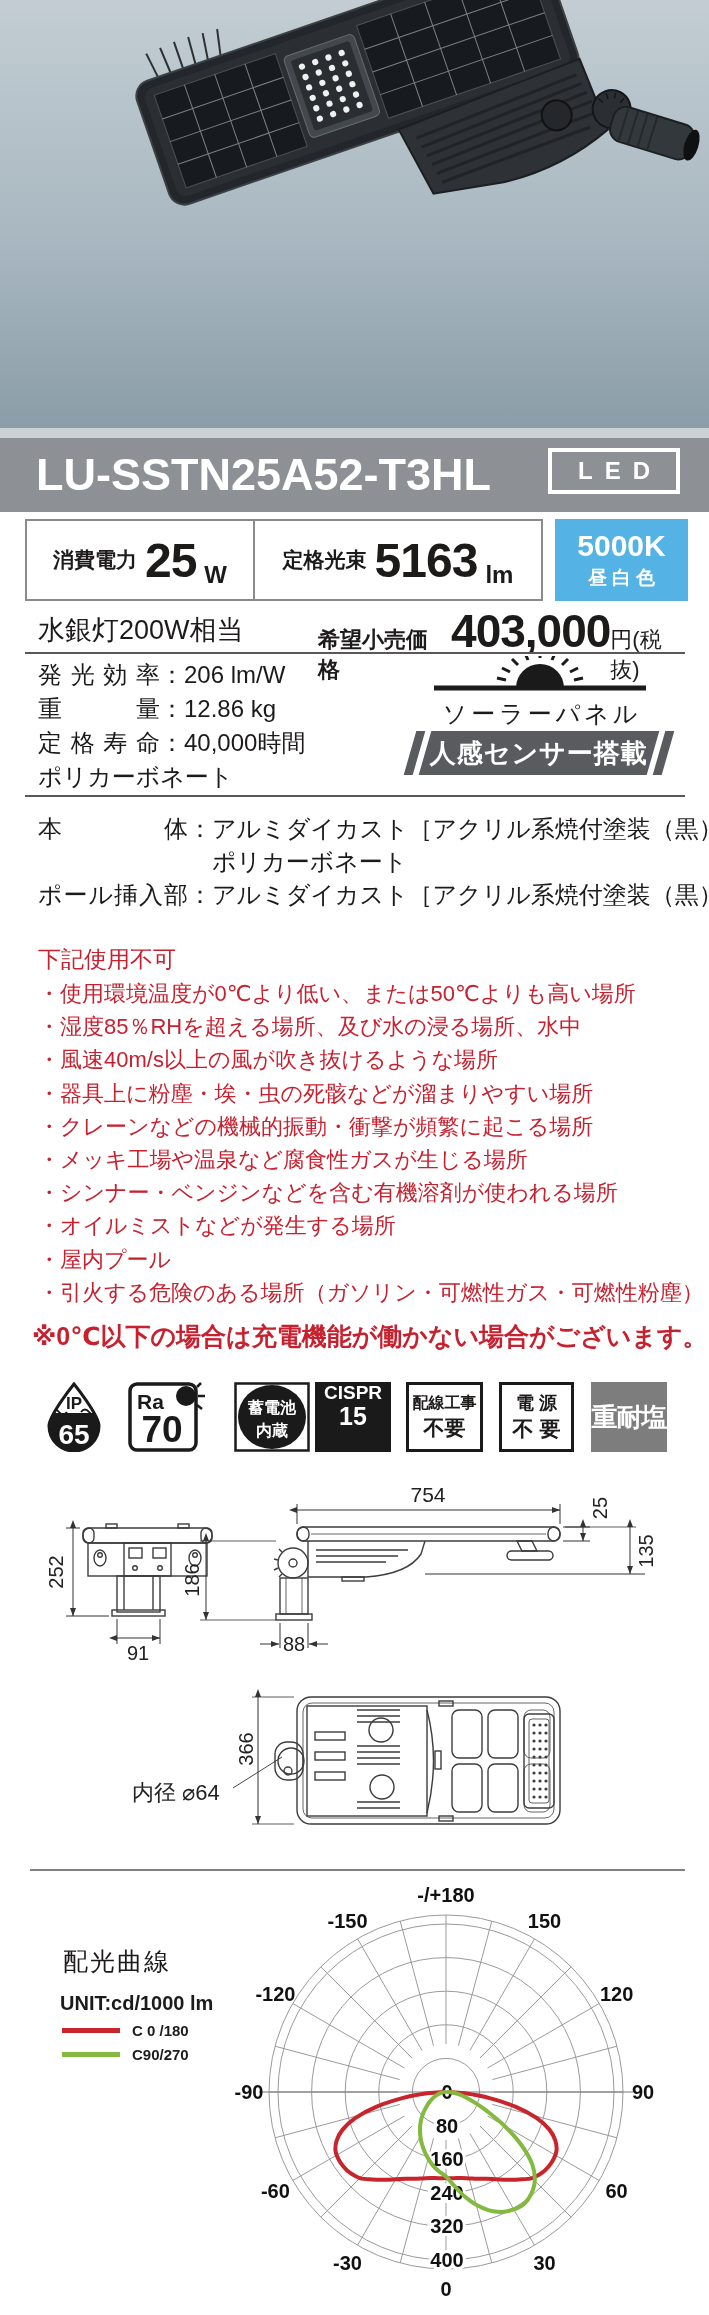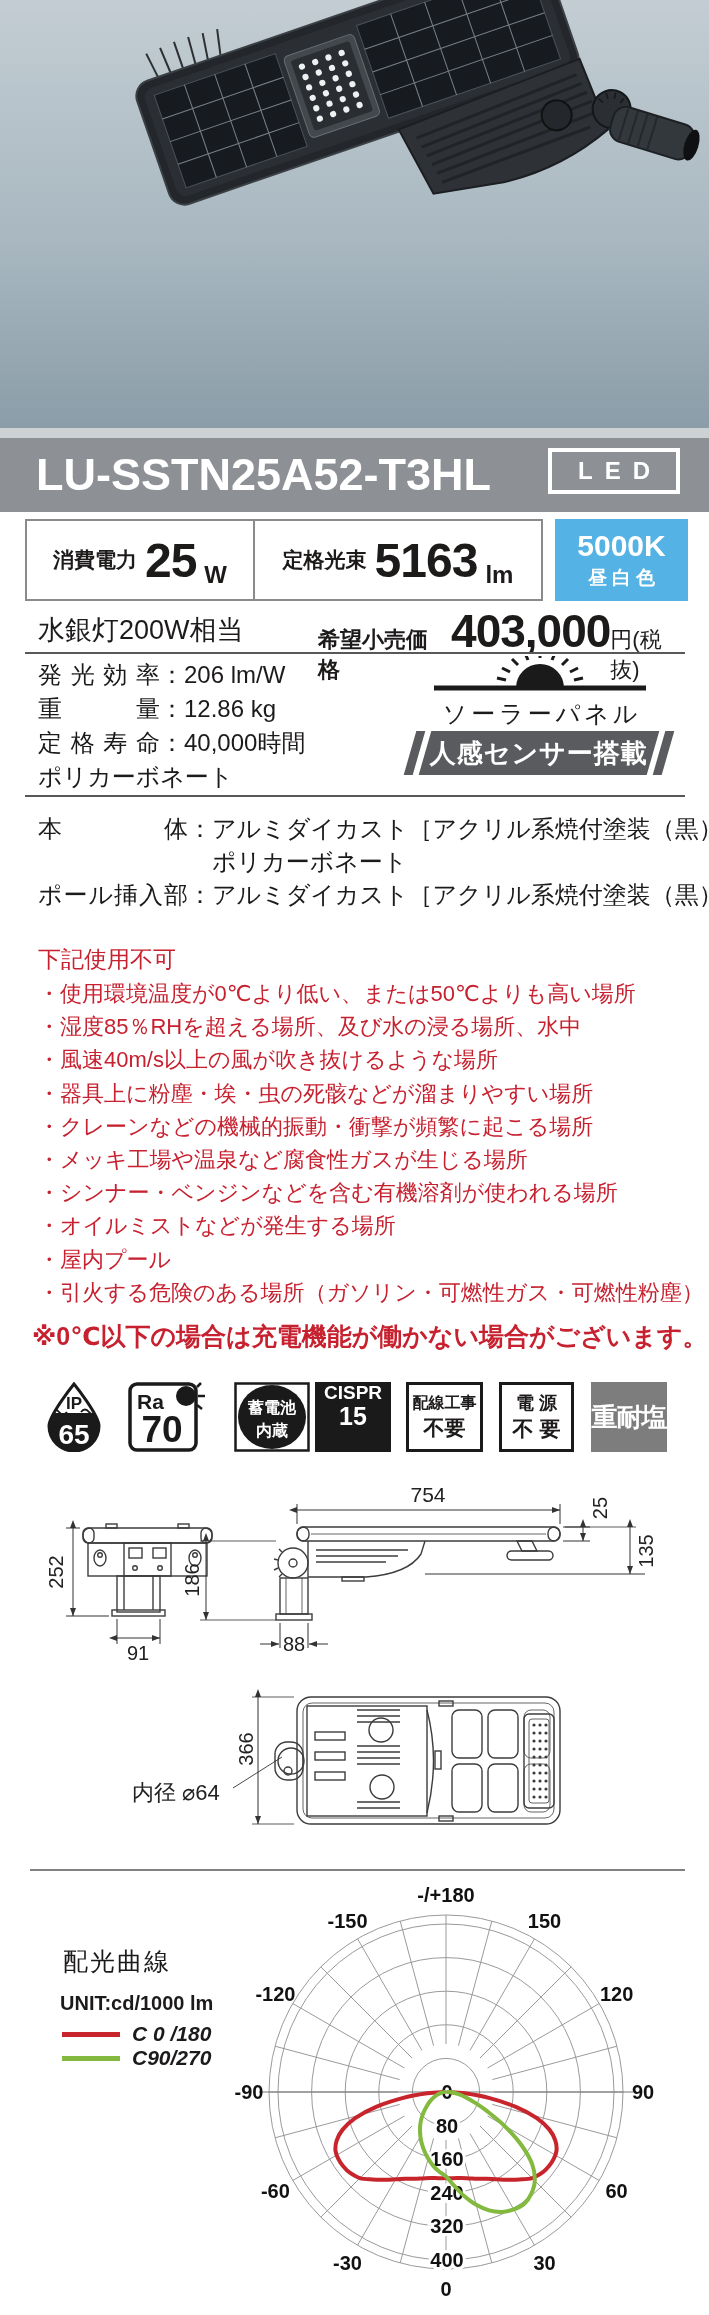--- a/index.html
+++ b/index.html
@@ -56,21 +56,21 @@
   
   .icon-box{position:absolute;top:1382px;height:70px;box-sizing:border-box;}
   .sq-outline{border:3px solid #1a1a1a;background:#fff;display:flex;flex-direction:column;align-items:center;justify-content:center;}
   .sq-black{background:#1a1a1a;color:#fff;display:flex;flex-direction:column;align-items:center;}
   .sq-gray{background:#7d7d7d;color:#fff;display:flex;align-items:center;justify-content:center;}
   
   #dist-title{left:63px;top:1945px;font-size:25px;letter-spacing:2px;}
   #unit-label{left:60px;top:1992px;font-size:20px;font-weight:bold;}
   .leg-row{position:absolute;left:62px;display:flex;align-items:center;gap:12px;}
   .leg-line{width:58px;height:5px;}
-  .leg-text{font-size:21px;font-weight:bold;white-space:nowrap;font-style:italic;}
+  .leg-text{font-size:15px;font-weight:bold;white-space:nowrap;}
   svg text{font-family:"Liberation Sans","DejaVu Sans",sans-serif;}
 </style>
 </head>
 <body>
 
 <div id="page">
 
   <div id="photo" class="abs">
     <svg width="709" height="428">
       <g transform="translate(132,86) rotate(-19)">

